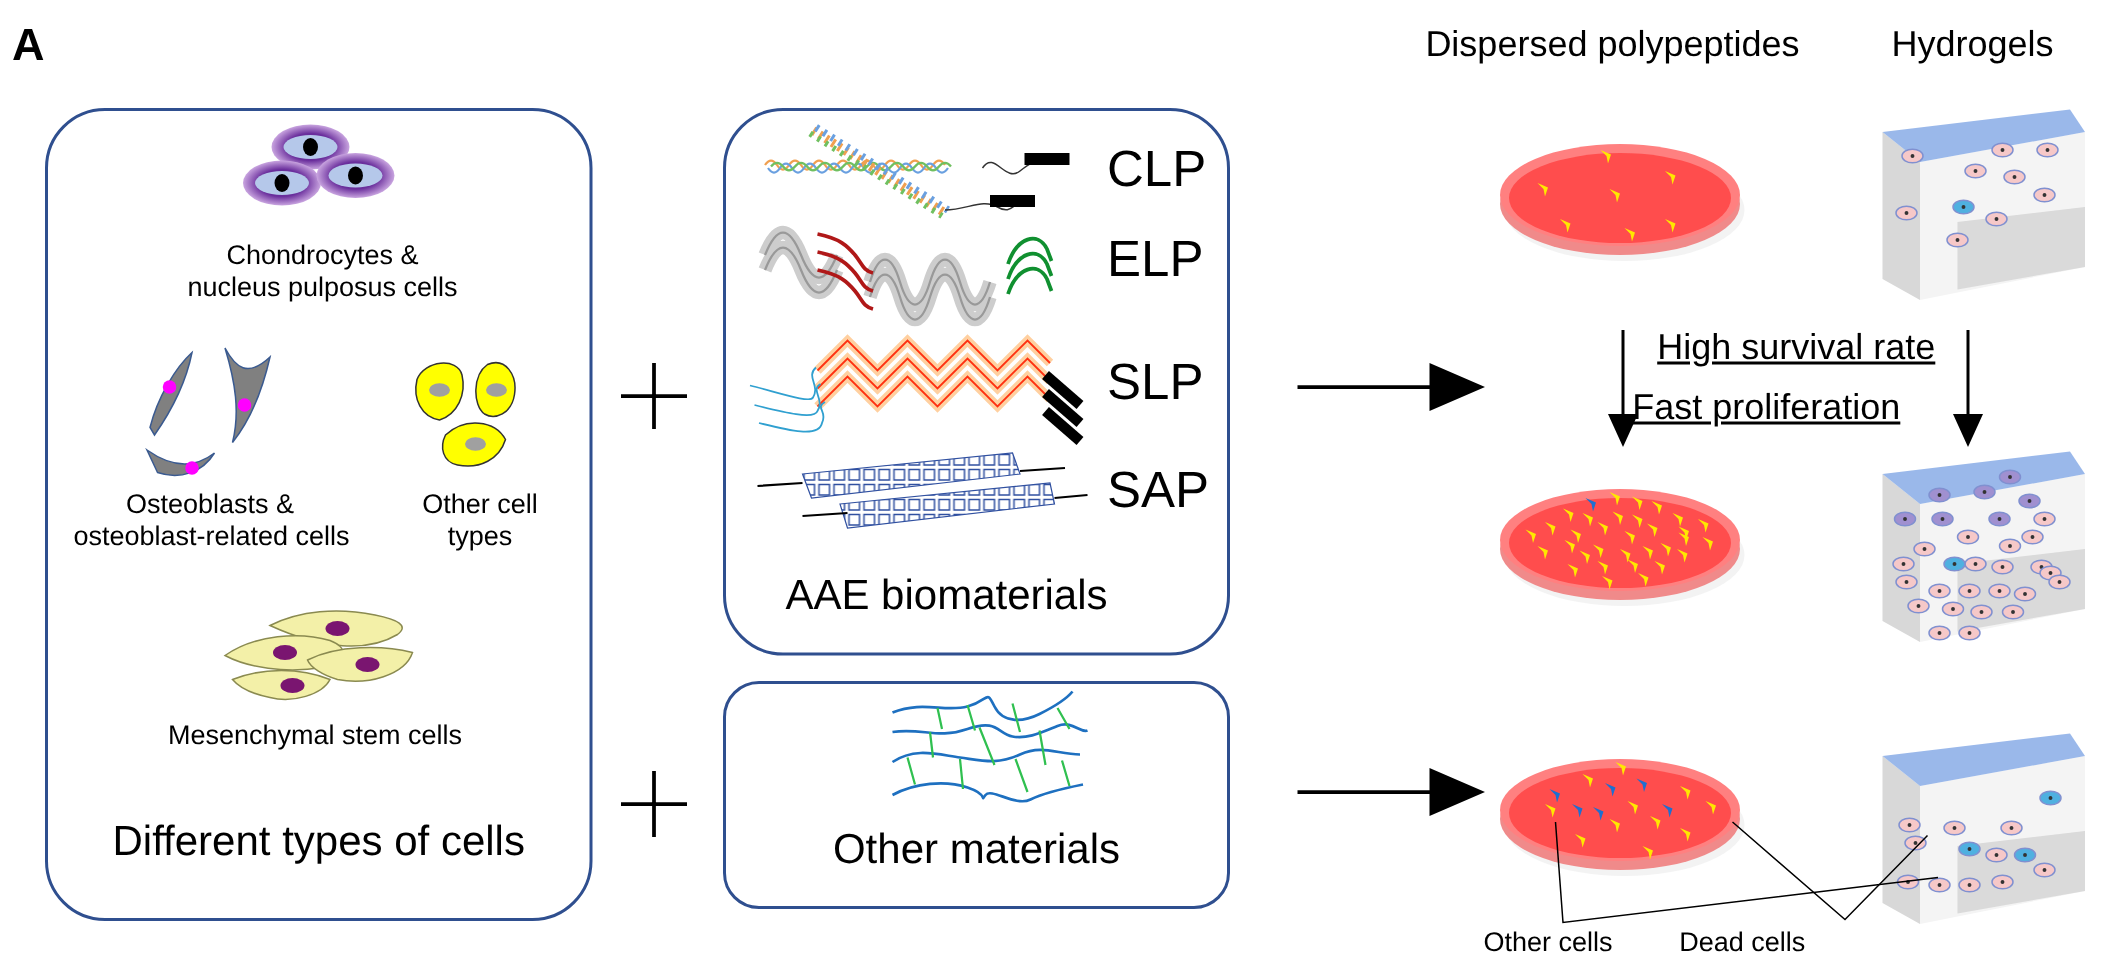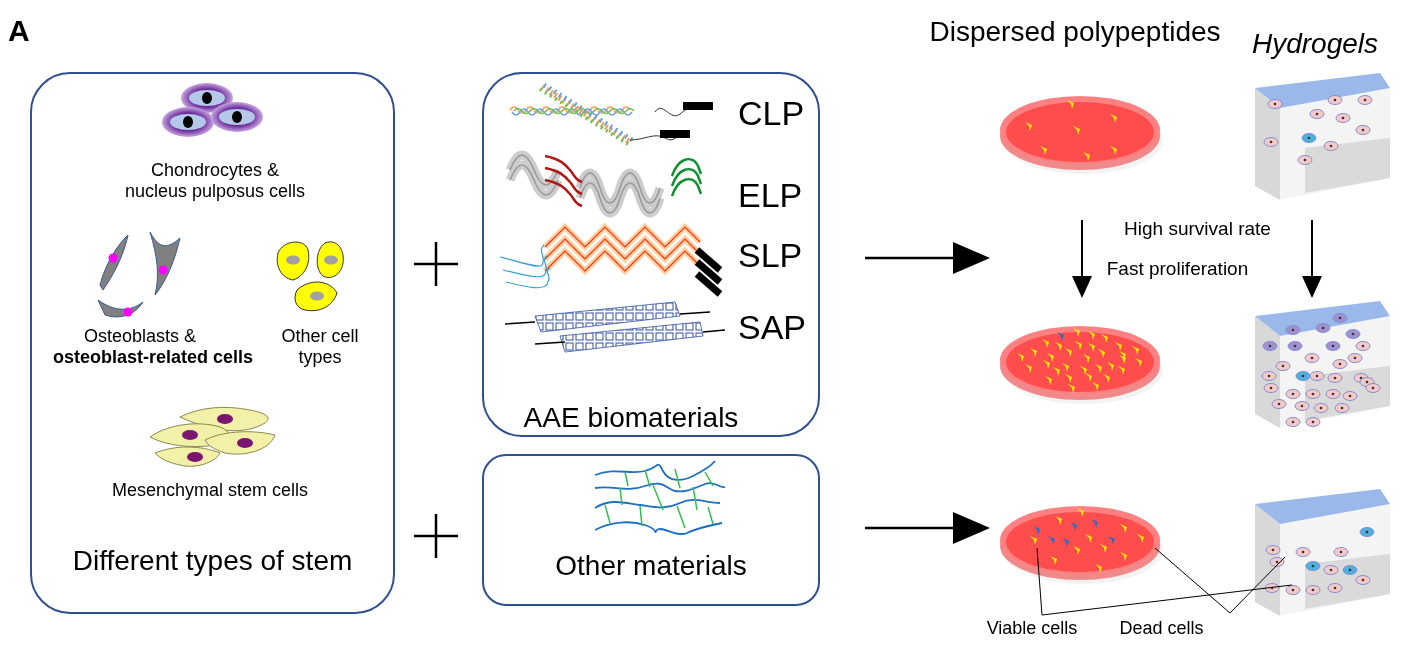--- a/index.html
+++ b/index.html
@@ -1,25 +1,25 @@
 <!DOCTYPE html>
 <html><head>
 <meta charset="utf-8">
 <style>
   html,body{margin:0;padding:0;background:#fff;}
   body{width:1403px;height:647px;position:relative;overflow:hidden;font-family:"Liberation Sans",sans-serif;color:#000;}
   .abs{position:absolute;}
   .panel-label{left:8px;top:14px;font-size:30px;font-weight:bold;}
   .box{position:absolute;border:2px solid #2f4f8f;border-radius:40px;box-sizing:border-box;}
   .txt{position:absolute;text-align:center;white-space:nowrap;line-height:1.15;}
-  .t20{font-size:19px;}
+  .t20{font-size:24px;text-decoration:underline;}
   .t18{font-size:18px;}
   .t28{font-size:28px;}
   .t26{font-size:34px;}
-  .t24{font-size:28px;}
+  .t24{font-size:24px;}
   svg{position:absolute;overflow:visible;}
 </style>
 </head>
 <body>
 
 <div class="abs panel-label">A</div>
 
 <div class="box" style="left:30px;top:72px;width:365px;height:542px;"></div>
 
 <svg style="left:160px;top:80px" width="110" height="60" viewBox="0 0 110 60">
@@ -50,21 +50,21 @@
 
 <svg style="left:95px;top:230px" width="90" height="90" viewBox="0 0 90 90">
   <path d="M5,55 C10,35 22,15 33,5 C30,20 22,40 8,60 Z" fill="#808080" stroke="#3a5a90" stroke-width="1"></path>
   <circle cx="18" cy="28" r="4.5" fill="#ff00ff"></circle>
   <path d="M55,2 C62,15 70,22 85,8 C80,30 72,50 60,65 C65,45 62,25 55,2 Z" fill="#808080" stroke="#3a5a90" stroke-width="1"></path>
   <circle cx="68" cy="40" r="4.5" fill="#ff00ff"></circle>
   <path d="M3,70 C20,82 35,82 48,72 C40,85 25,90 10,85 Z" fill="#808080" stroke="#3a5a90" stroke-width="1"></path>
   <circle cx="33" cy="82" r="4.5" fill="#ff00ff"></circle>
 </svg>
 <div class="txt t18" style="left:60px;top:326px;width:160px;">Osteoblasts &amp;</div>
-<div class="txt t18" style="left:53px;top:347px;width:200px;font-weight:bold;">osteoblast-related cells</div>
+<div class="txt t18" style="left:41px;top:347px;width:200px;">osteoblast-related cells</div>
 
 <svg style="left:275px;top:238px" width="90" height="75" viewBox="0 0 90 75">
   <path d="M3,15 C8,2 30,0 33,12 C36,25 30,38 18,42 C6,40 0,28 3,15 Z" fill="#ffff00" stroke="#333" stroke-width="1"></path>
   <ellipse cx="18" cy="22" rx="7" ry="4.5" fill="#a0a0a0"></ellipse>
   <path d="M50,5 C62,0 70,12 68,25 C66,38 55,42 48,38 C40,32 40,12 50,5 Z" fill="#ffff00" stroke="#333" stroke-width="1"></path>
   <ellipse cx="56" cy="22" rx="7" ry="4.5" fill="#a0a0a0"></ellipse>
   <path d="M22,52 C35,40 55,42 62,55 C58,68 45,75 30,72 C20,70 18,60 22,52 Z" fill="#ffff00" stroke="#333" stroke-width="1"></path>
   <ellipse cx="42" cy="58" rx="7" ry="4.5" fill="#a0a0a0"></ellipse>
 </svg>
 <div class="txt t18" style="left:265px;top:326px;width:110px;">Other cell</div>
@@ -78,21 +78,21 @@
     <path d="M10,48 C30,40 55,40 75,48 C70,58 50,64 35,60 C25,58 15,54 10,48 Z"></path>
   </g>
   <g fill="#7a1570">
       <ellipse cx="80" cy="14" rx="8" ry="5"></ellipse>
       <ellipse cx="45" cy="30" rx="8" ry="5"></ellipse>
       <ellipse cx="100" cy="38" rx="8" ry="5"></ellipse>
       <ellipse cx="50" cy="52" rx="8" ry="5"></ellipse>
     </g>
 </svg>
 <div class="txt t18" style="left:80px;top:480px;width:260px;">Mesenchymal stem cells</div>
-<div class="txt t28" style="left:45px;top:545px;width:335px;">Different types of stem</div>
+<div class="txt t28" style="left:45px;top:545px;width:335px;">Different types of cells</div>
 
 <svg style="left:412px;top:240px" width="48" height="48" viewBox="0 0 48 48">
     <path d="M24,2 V46 M2,24 H46" stroke="#000" stroke-width="2.5"></path>
   </svg>
 <svg style="left:412px;top:512px" width="48" height="48" viewBox="0 0 48 48">
     <path d="M24,2 V46 M2,24 H46" stroke="#000" stroke-width="2.5"></path>
   </svg>
 
 <div class="box" style="left:482px;top:72px;width:338px;height:365px;"></div>
 
@@ -125,21 +125,21 @@
     <path d="M35,8 c15,3 20,8 25,14 s5,10 12,12"></path>
     <path d="M35,20 c15,3 20,8 25,14 s5,10 12,12"></path>
     <path d="M35,32 c15,3 20,8 25,14 s5,10 12,12"></path>
   </g>
   <g fill="none" stroke="#109030" stroke-width="2.5">
     <path d="M162,28 c6,-18 20,-22 26,-10 l3,8"></path>
     <path d="M162,38 c6,-18 20,-22 26,-10 l3,8"></path>
     <path d="M162,48 c6,-18 20,-22 26,-10 l3,8"></path>
   </g>
 </svg>
-<div class="txt t26" style="left:738px;top:176px;width:60px;text-align:right;">ELP</div>
+<div class="txt t26" style="left:738px;top:154px;width:60px;text-align:right;">ELP</div>
 
 <svg style="left:500px;top:222px" width="225" height="80" viewBox="0 0 225 80">
   <g fill="none" stroke="#ffd0a0" stroke-width="6">
     <path d="M45,25 l20,-20 l20,20 l20,-20 l20,20 l20,-20 l20,20 l20,-20 l15,15"></path>
     <path d="M45,37 l20,-20 l20,20 l20,-20 l20,20 l20,-20 l20,20 l20,-20 l15,15"></path>
     <path d="M45,49 l20,-20 l20,20 l20,-20 l20,20 l20,-20 l20,20 l20,-20 l15,15"></path>
   </g>
   <g fill="none" stroke="#ff3010" stroke-width="1.2">
     <path d="M45,25 l20,-20 l20,20 l20,-20 l20,20 l20,-20 l20,20 l20,-20 l15,15"></path>
     <path d="M45,37 l20,-20 l20,20 l20,-20 l20,20 l20,-20 l20,20 l20,-20 l15,15"></path>
@@ -163,21 +163,21 @@
     <pattern id="sapp" width="10" height="10" patternUnits="userSpaceOnUse">
         <rect x="1" y="1" width="7" height="7" fill="none" stroke="#3050a0" stroke-width="1"></rect>
       </pattern>
   </defs>
   <polygon points="30,14 170,0 175,14 36,30" fill="url(#sapp)" stroke="#3050a0" stroke-width="0.8"></polygon>
   <polygon points="55,34 195,20 198,34 60,50" fill="url(#sapp)" stroke="#3050a0" stroke-width="0.8"></polygon>
   <path d="M0,22 L30,20 M175,12 L205,10 M30,42 L60,40 M198,30 L220,28" stroke="#000" stroke-width="1.5"></path>
 </svg>
 <div class="txt t26" style="left:738px;top:308px;width:60px;text-align:right;">SAP</div>
 
-<div class="txt t28" style="left:482px;top:402px;width:298px;">AAE biomaterials</div>
+<div class="txt t28" style="left:482px;top:381px;width:298px;">AAE biomaterials</div>
 
 <div class="box" style="left:482px;top:454px;width:338px;height:152px;border-radius:24px;"></div>
 <svg style="left:595px;top:460px" width="135" height="75" viewBox="0 0 135 75">
   <g fill="none" stroke="#1e70c0" stroke-width="1.8">
     <path d="M0,15 c20,-8 35,0 50,-4 s12,-12 18,0 s20,10 30,5 s18,-10 22,-15"></path>
     <path d="M0,28 c20,-3 30,5 50,-2 s20,3 30,5 s20,-3 30,-7 s15,5 20,3"></path>
     <path d="M0,48 c15,-10 30,-5 45,-3 s25,5 40,-2 s25,0 40,0"></path>
     <path d="M0,70 c15,-8 35,-10 50,-5 s8,10 12,5 s20,8 30,3 s25,-8 35,-10"></path>
   </g>
   <g stroke="#30c050" stroke-width="1.5">
@@ -191,21 +191,21 @@
 <svg style="left:865px;top:238px" width="125" height="40" viewBox="0 0 125 40">
     <path d="M0,20 H90" stroke="#000" stroke-width="2.5"></path>
     <polygon points="88,4 125,20 88,36" fill="#000"></polygon>
   </svg>
 <svg style="left:865px;top:508px" width="125" height="40" viewBox="0 0 125 40">
     <path d="M0,20 H90" stroke="#000" stroke-width="2.5"></path>
     <polygon points="88,4 125,20 88,36" fill="#000"></polygon>
   </svg>
 
 <div class="txt t24" style="left:915px;top:16px;width:320px;">Dispersed polypeptides</div>
-<div class="txt t24" style="left:1240px;top:28px;width:150px;font-style:italic;">Hydrogels</div>
+<div class="txt t24" style="left:1240px;top:16px;width:150px;">Hydrogels</div>
 
 <svg style="left:1070px;top:220px" width="24" height="78" viewBox="0 0 24 78">
     <path d="M12,0 V60" stroke="#000" stroke-width="2"></path>
     <polygon points="2,56 22,56 12,78" fill="#000"></polygon>
   </svg>
 <svg style="left:1300px;top:220px" width="24" height="78" viewBox="0 0 24 78">
     <path d="M12,0 V60" stroke="#000" stroke-width="2"></path>
     <polygon points="2,56 22,56 12,78" fill="#000"></polygon>
   </svg>
 <div class="txt t20" style="left:1095px;top:218px;width:205px;">High survival rate</div>
@@ -414,14 +414,14 @@
     <ellipse cx="90" cy="104" rx="7" ry="4.5" fill="#f6c8c8" stroke="#8090d0" stroke-width="1"></ellipse>
     <circle cx="90" cy="104" r="1.3" fill="#333"></circle>
   </svg>
 
 <svg style="left:1030px;top:545px" width="260" height="75" viewBox="0 0 260 75">
   <g fill="none" stroke="#000" stroke-width="1">
     <path d="M7,3 L12,70 L262,40"></path>
     <path d="M125,3 L200,68 L255,12"></path>
   </g>
 </svg>
-<div class="txt t18" style="left:972px;top:618px;width:120px;">Viable cells</div>
+<div class="txt t18" style="left:972px;top:618px;width:120px;">Other cells</div>
 <div class="txt t18" style="left:1104px;top:618px;width:115px;">Dead cells</div>
 
 </body></html>

